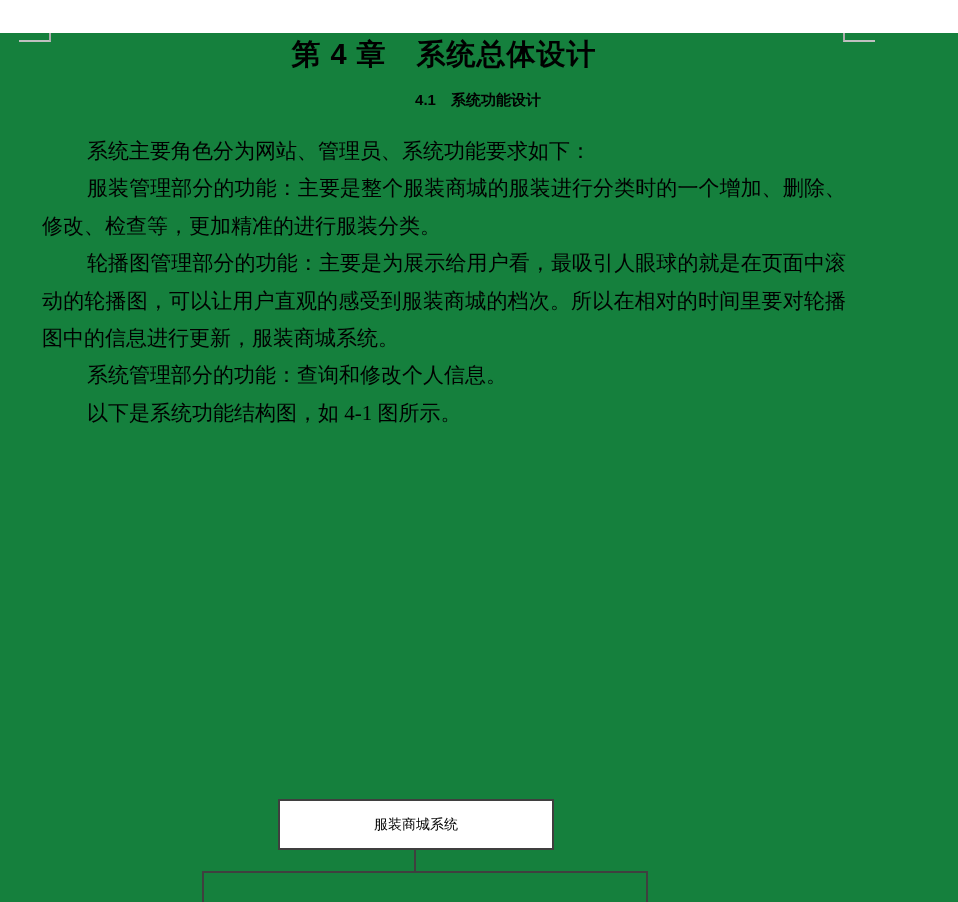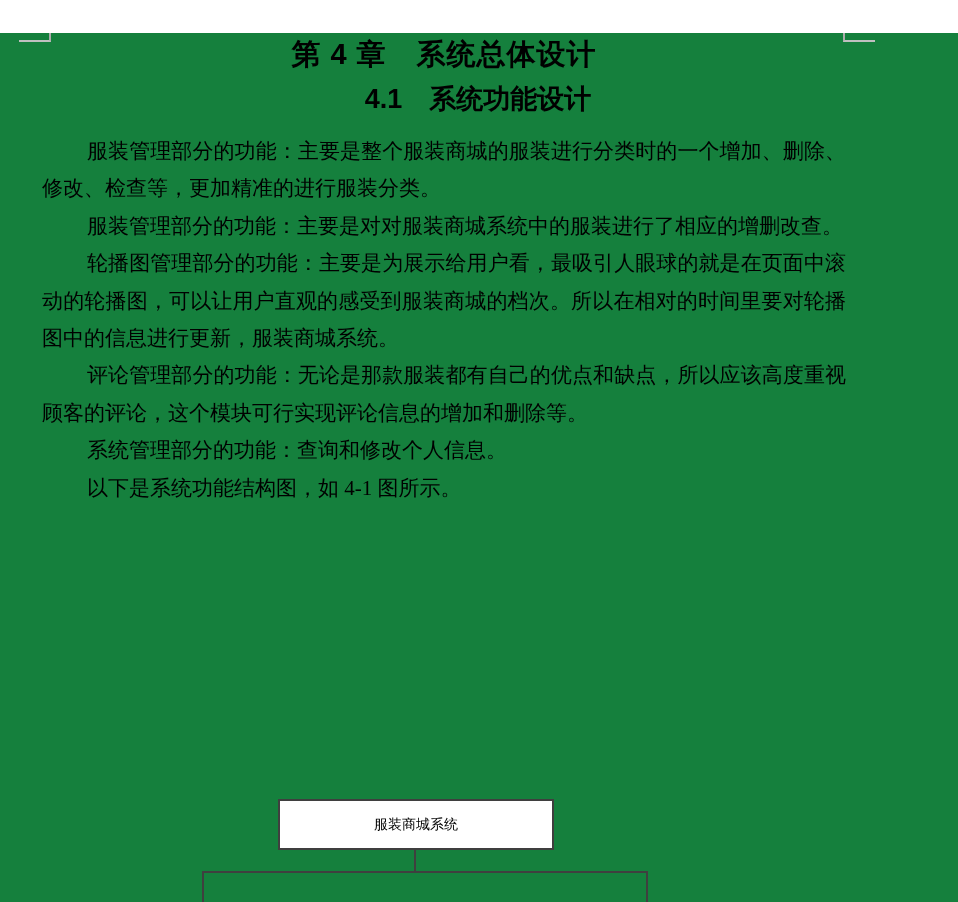--- a/index.html
+++ b/index.html
@@ -50,21 +50,21 @@
     white-space: pre;
   }
   .section-title {
     position: absolute;
     left: 76px;
     top: 52px;
     width: 804px;
     text-align: center;
     font-family: "Liberation Sans", "DejaVu Sans", sans-serif;
     font-weight: bold;
-    font-size: 27px;
+    font-size: 15px;
     line-height: 29px;
     color: #000000;
     white-space: pre;
   }
   
   .body-text {
     position: absolute;
     left: 42px;
     top: 100px;
     width: 804px;
@@ -107,24 +107,23 @@
 
 <div class="page">
 
   <div class="crop-mark left"></div>
   <div class="crop-mark right"></div>
 
   <div class="chapter-title">第 4 章　系统总体设计</div>
   <div class="section-title">4.1　系统功能设计</div>
 
   <div class="body-text">
+    <p>系统主要角色分为网站、管理员、系统功能要求如下：</p>
     <p>服装管理部分的功能：主要是整个服装商城的服装进行分类时的一个增加、删除、修改、检查等，更加精准的进行服装分类。</p>
-    <p>服装管理部分的功能：主要是对对服装商城系统中的服装进行了相应的增删改查。</p>
     <p>轮播图管理部分的功能：主要是为展示给用户看，最吸引人眼球的就是在页面中滚动的轮播图，可以让用户直观的感受到服装商城的档次。所以在相对的时间里要对轮播图中的信息进行更新，服装商城系统。</p>
-    <p>评论管理部分的功能：无论是那款服装都有自己的优点和缺点，所以应该高度重视顾客的评论，这个模块可行实现评论信息的增加和删除等。</p>
     <p>系统管理部分的功能：查询和修改个人信息。</p>
     <p>以下是系统功能结构图，如 4-1 图所示。</p>
   </div>
 
   <div>
     <div class="diagram-box box-root">
       <span>服装商城系统</span>
     </div>
 
     <div class="line line-root-v"></div>

